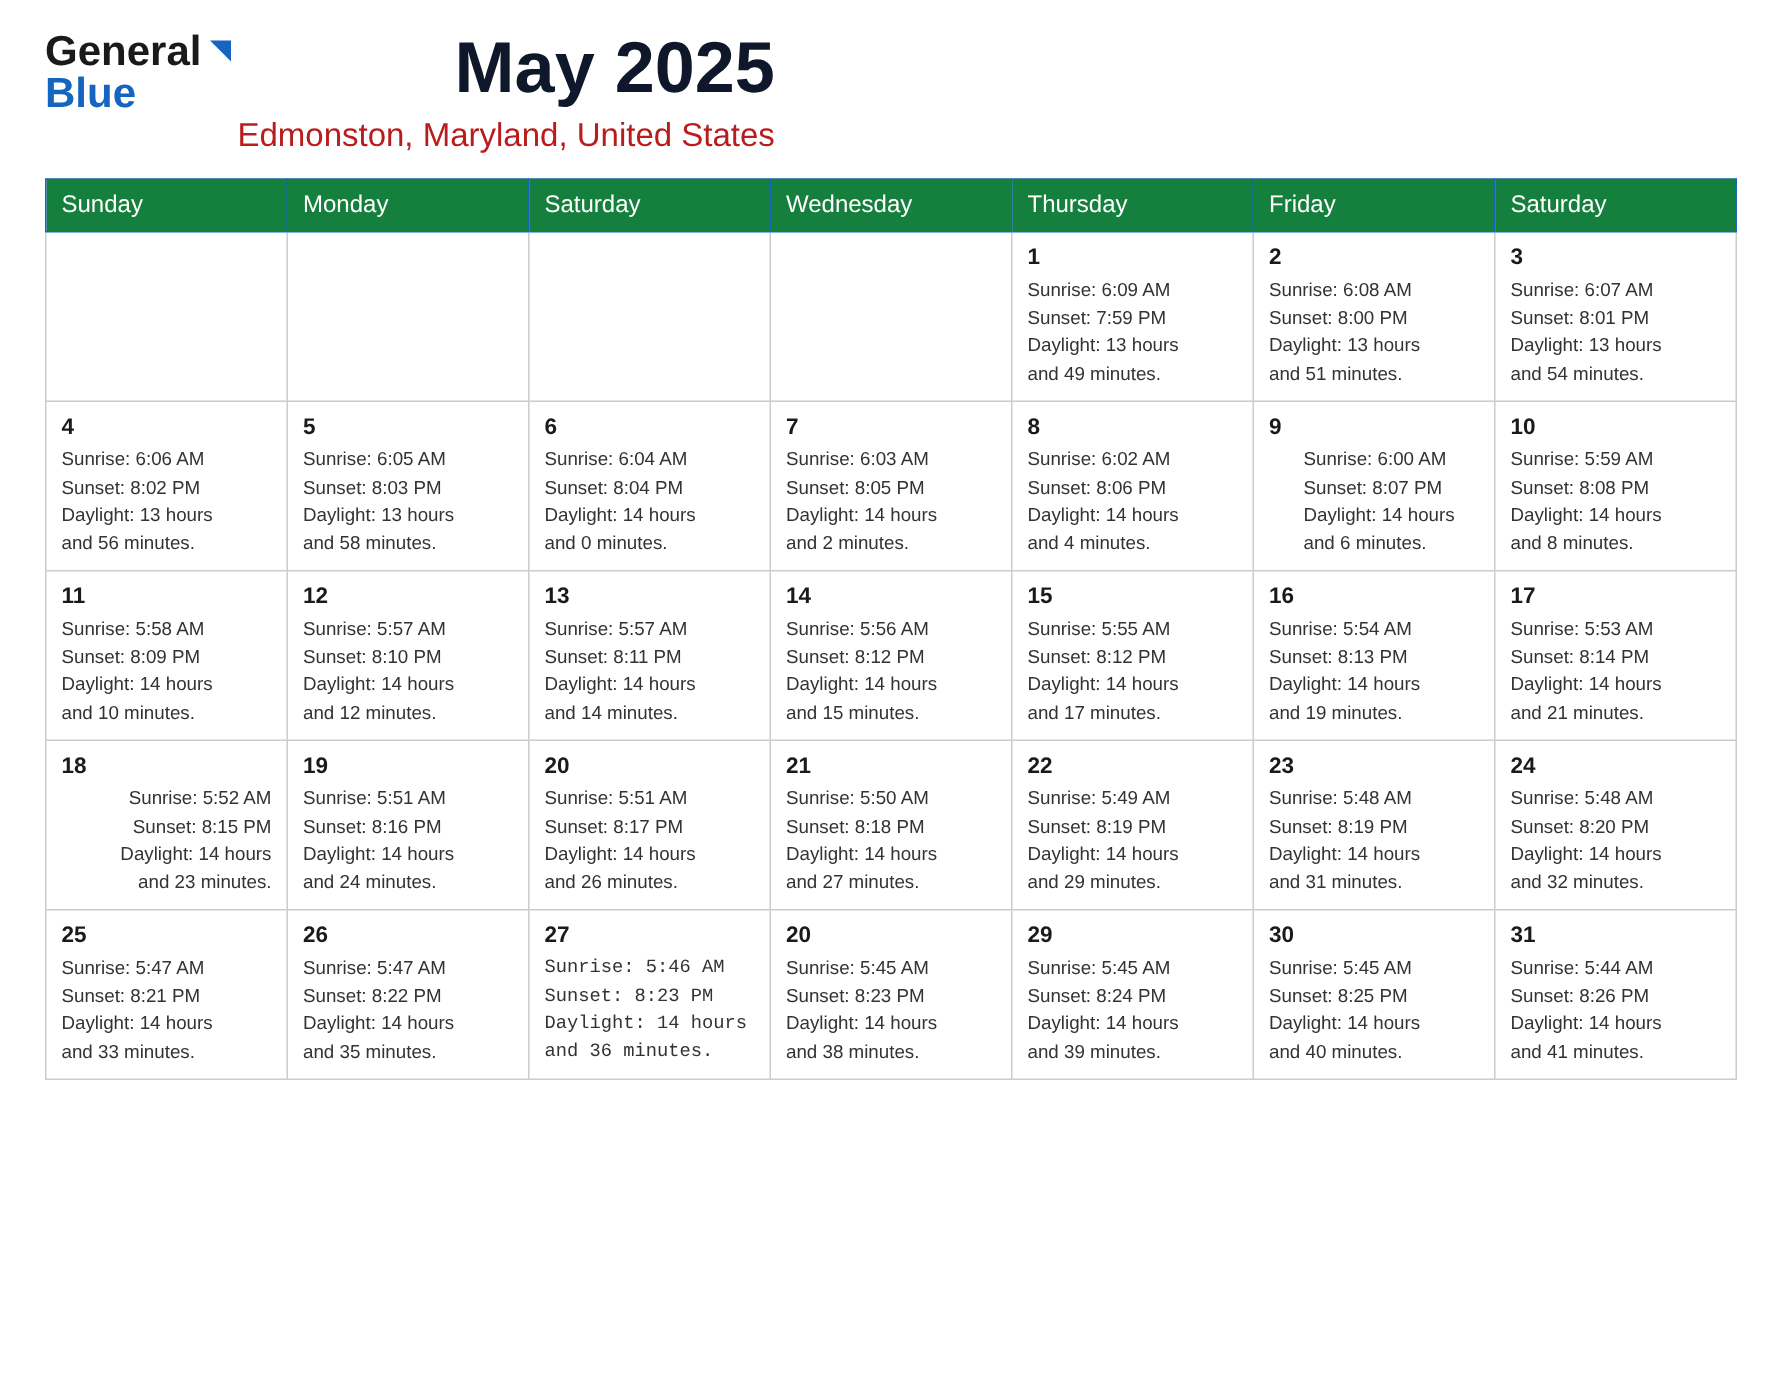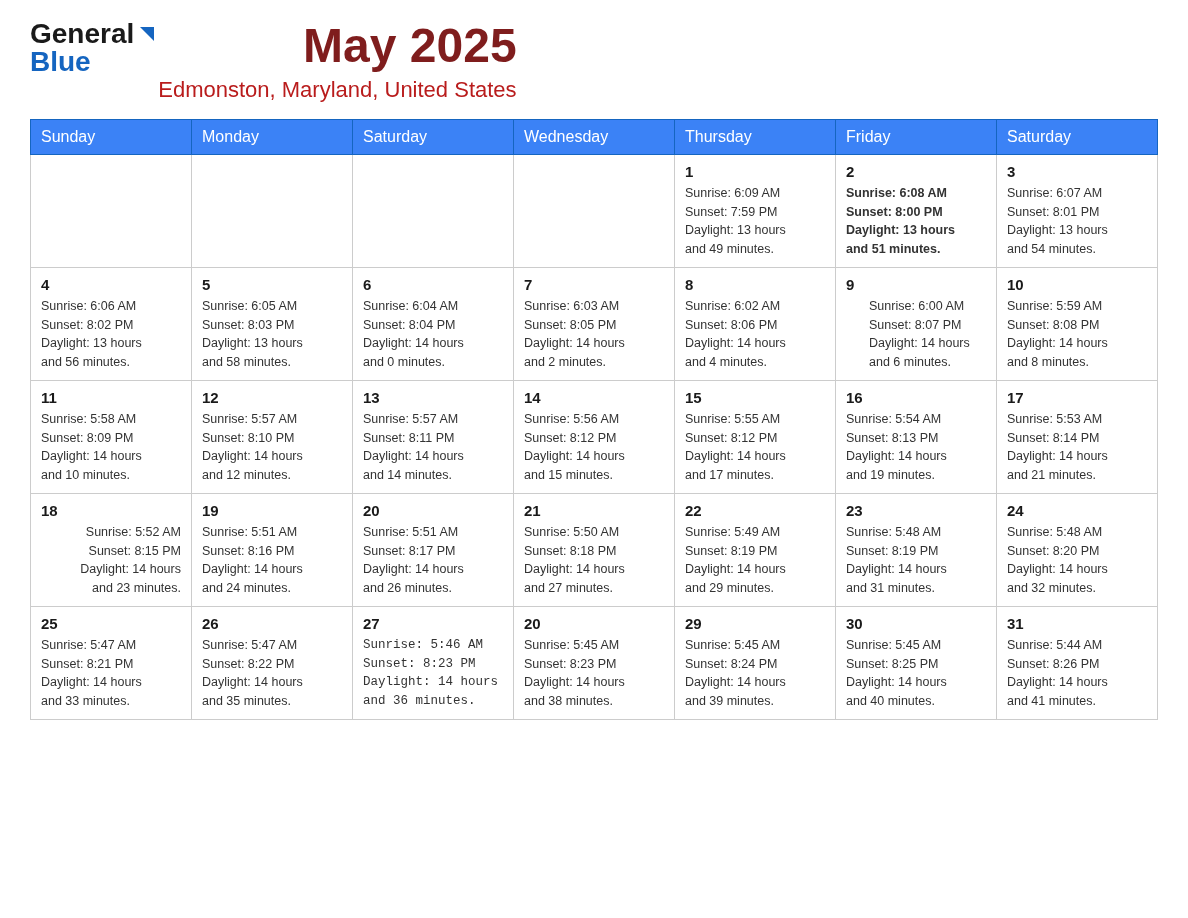--- a/index.html
+++ b/index.html
@@ -37,35 +37,35 @@
     .logo-line {
       display: flex;
       align-items: center;
     }
     .title-area {
       text-align: right;
     }
     .month-title {
       font-size: 48px;
       font-weight: bold;
-      color: #7f1d1d;
+      color: #0f172a;
       line-height: 1.1;
     }
     .location-title {
       font-size: 22px;
       color: #b91c1c;
       margin-top: 4px;
     }
     .calendar {
       width: 100%;
       border-collapse: collapse;
       table-layout: fixed;
     }
     .calendar th {
-      background-color: #3b82f6;
+      background-color: #15803d;
       color: #fff;
       padding: 8px 10px;
       text-align: left;
       font-size: 16px;
       font-weight: normal;
       border: 1px solid #1565c0;
     }
     .calendar td {
       vertical-align: top;
       padding: 8px 10px;
@@ -136,21 +136,21 @@
         <td class="empty-cell"></td>
         <td>
           <div class="day-number">1</div>
           <div class="day-info" style="white-space: pre-line;">Sunrise: 6:09 AM
 Sunset: 7:59 PM
 Daylight: 13 hours
 and 49 minutes.</div>
         </td>
         <td>
           <div class="day-number">2</div>
-          <div class="day-info" style="white-space: pre-line; font-weight: bold;">Sunrise: 6:08 AM
+          <div class="day-info" style="white-space: pre-line;">Sunrise: 6:08 AM
 Sunset: 8:00 PM
 Daylight: 13 hours
 and 51 minutes.</div>
         </td>
         <td>
           <div class="day-number">3</div>
           <div class="day-info" style="white-space: pre-line;">Sunrise: 6:07 AM
 Sunset: 8:01 PM
 Daylight: 13 hours
 and 54 minutes.</div>

